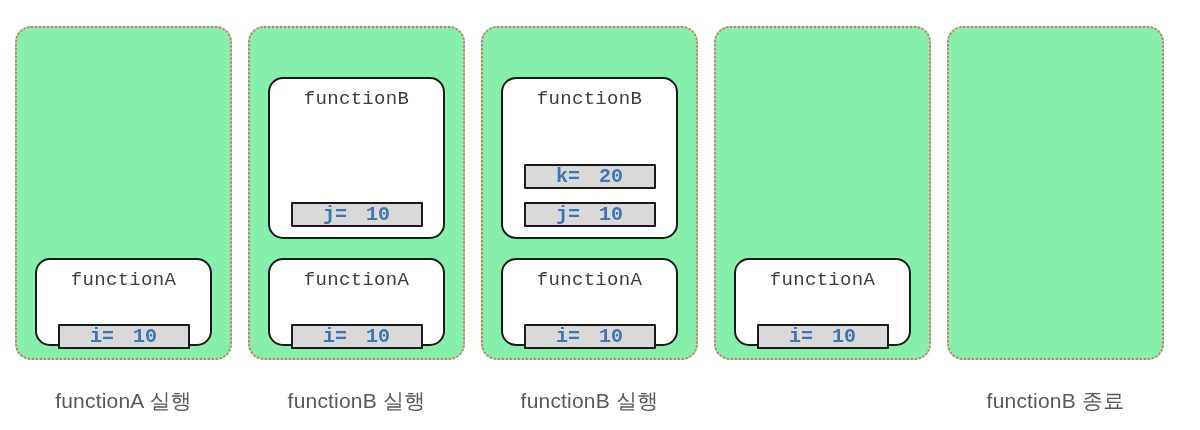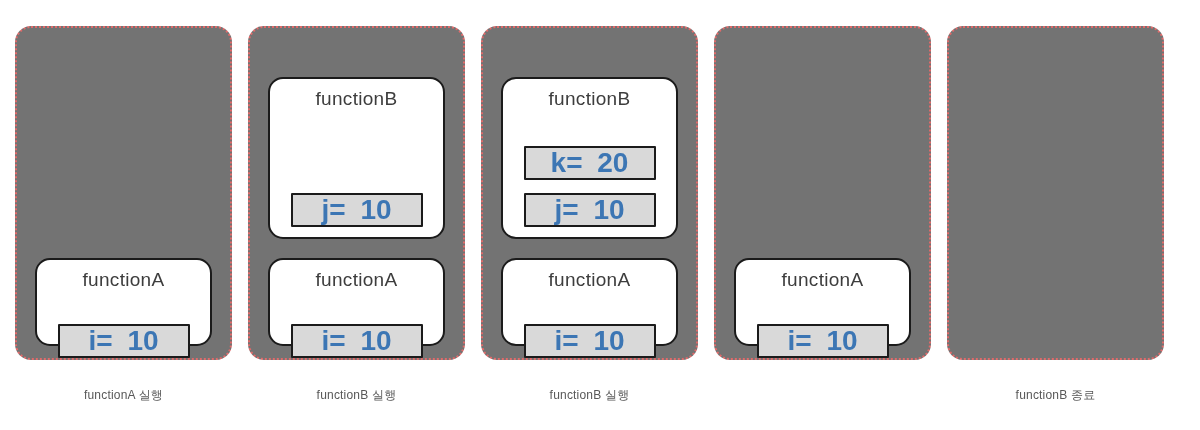--- a/index.html
+++ b/index.html
@@ -28,21 +28,22 @@
   .panel{
     width:217px;
     height:334px;
     border:2px dotted var(--panel-border);
     border-radius:16px;
     display:flex;
     flex-direction:column;
     justify-content:flex-end;
     gap:19px;
     padding:0 18px 12px 18px;
-    background:#737373;
+    background:#86efac;
+    font-family:Liberation Mono, monospace;
   }
   .frame{
     width:100%;
     border:2.5px solid var(--frame-border);
     border-radius:15px;
     background:#ffffff;
     display:flex;
     flex-direction:column;
     padding:8px 0 10px 0;
   }
@@ -51,39 +52,39 @@
   .frame-label{
     text-align:center;
     font-size:19px;
     color:var(--label-text);
     letter-spacing:0.3px;
     line-height:24px;
   }
   .spacer{flex:1;}
   .var-box{
     width:132px;
-    height:34px;
+    height:25px;
     margin:0 auto;
     background:var(--var-bg);
     border:2.5px solid var(--frame-border);
     border-radius:1px;
     display:flex;
     align-items:center;
     justify-content:center;
-    font-size:28px;
+    font-size:20px;
     font-weight:bold;
     color:var(--var-text);
     word-spacing:7px;
     white-space:pre;
     flex:0 0 auto;
   }
   .var-box + .var-box{margin-top:13px;}
   .caption{
     margin-top:27px;
-    font-size:12px;
+    font-size:21px;
     color:var(--caption-text);
     text-align:center;
     letter-spacing:0.2px;
   }
 </style>
 </head>
 <body>
 
 <div class="row">
   <div class="col">

